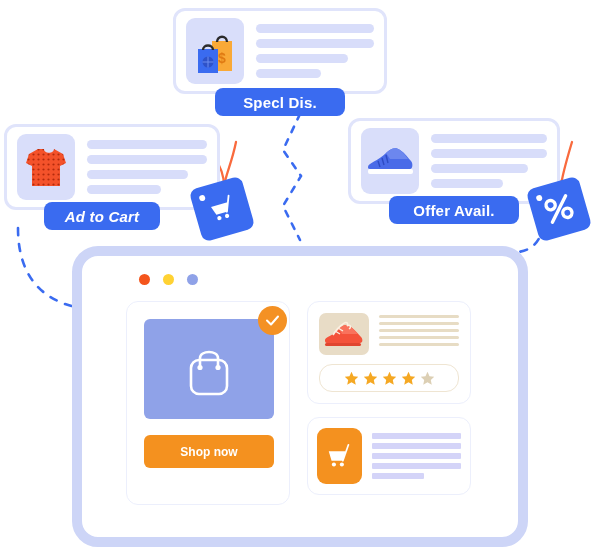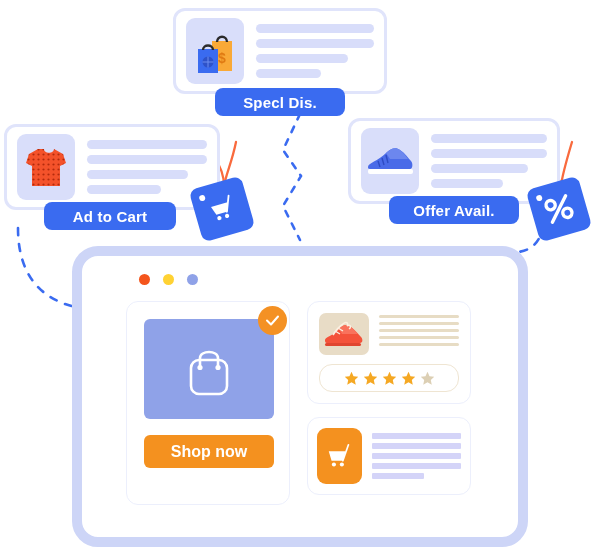--- a/index.html
+++ b/index.html
@@ -103,21 +103,21 @@
     position:absolute;right:-13px;top:-13px;
     width:29px;height:29px;border-radius:50%;
     background:#F49124;
     display:flex;align-items:center;justify-content:center;
   }
   .shop-btn{
     margin-top:16px;
     width:130px;height:33px;
     background:#F4911F;
     border:none;border-radius:6px;
-    color:#ffffff;font-size:16px;font-weight:bold;
+    color:#ffffff;font-size:12px;font-weight:bold;
     font-family:"Liberation Sans", sans-serif;
     cursor:pointer;
     display:flex;align-items:center;justify-content:center;
   }
 
   .review-card{height:103px;padding:11px;display:flex;flex-direction:column;gap:9px;}
   .review-top{display:flex;gap:10px;}
   .shoe-thumb{
     width:50px;height:42px;border-radius:7px;background:#E8DCC6;
     flex:0 0 auto;display:flex;align-items:center;justify-content:center;
@@ -193,21 +193,21 @@
                  c0 5 -10 5 -10 0 z" fill="url(#dots)"></path>
       </svg>
     </div>
     <div class="lines">
       <div class="ln" style="width:100%"></div>
       <div class="ln" style="width:100%"></div>
       <div class="ln" style="width:84%"></div>
       <div class="ln" style="width:62%"></div>
     </div>
   </div>
-  <div class="pill" style="left:44px;top:202px;width:132px;height:28px;">Ad to Cart</div>
+  <div class="pill" style="left:44px;top:202px;width:116px;height:28px;font-style:italic;">Ad to Cart</div>
 
   <div class="tag-wrap" style="left:187px;top:156px;">
     <div class="tag" style="transform:rotate(-16deg);">
       <div class="tag-hole"></div>
       <svg width="32" height="30" viewBox="0 0 32 30">
         <path d="M6 10 h17 l-3 9 h-11 z" fill="#ffffff"></path>
         <path d="M20 19 L26 4" stroke="#ffffff" stroke-width="1.8" stroke-linecap="round" fill="none"></path>
         <circle cx="11" cy="23" r="2.1" fill="#ffffff"></circle>
         <circle cx="19" cy="23" r="2.1" fill="#ffffff"></circle>
       </svg>

